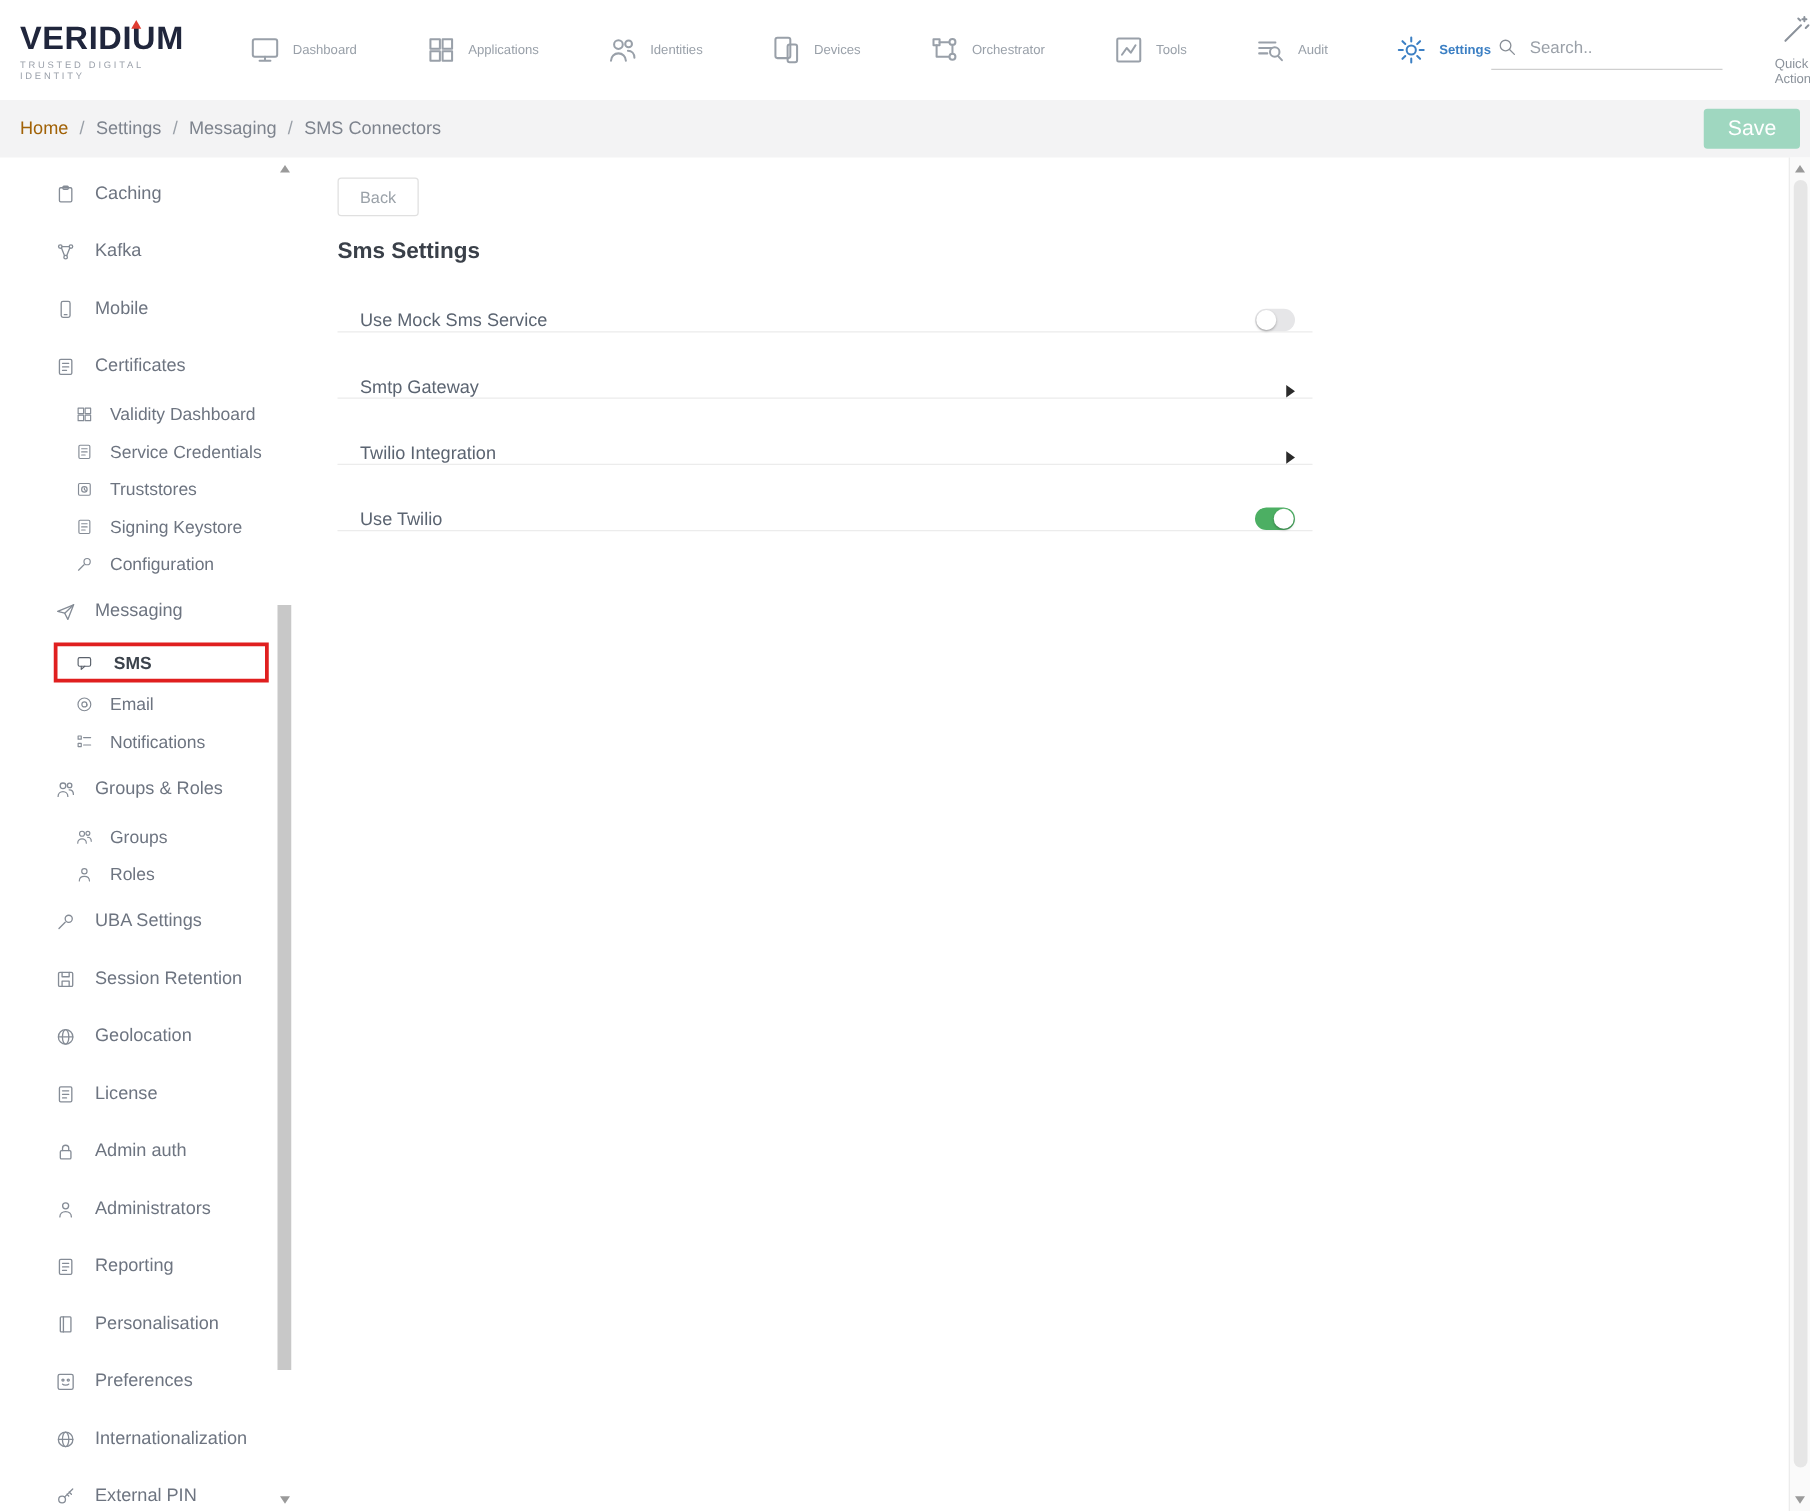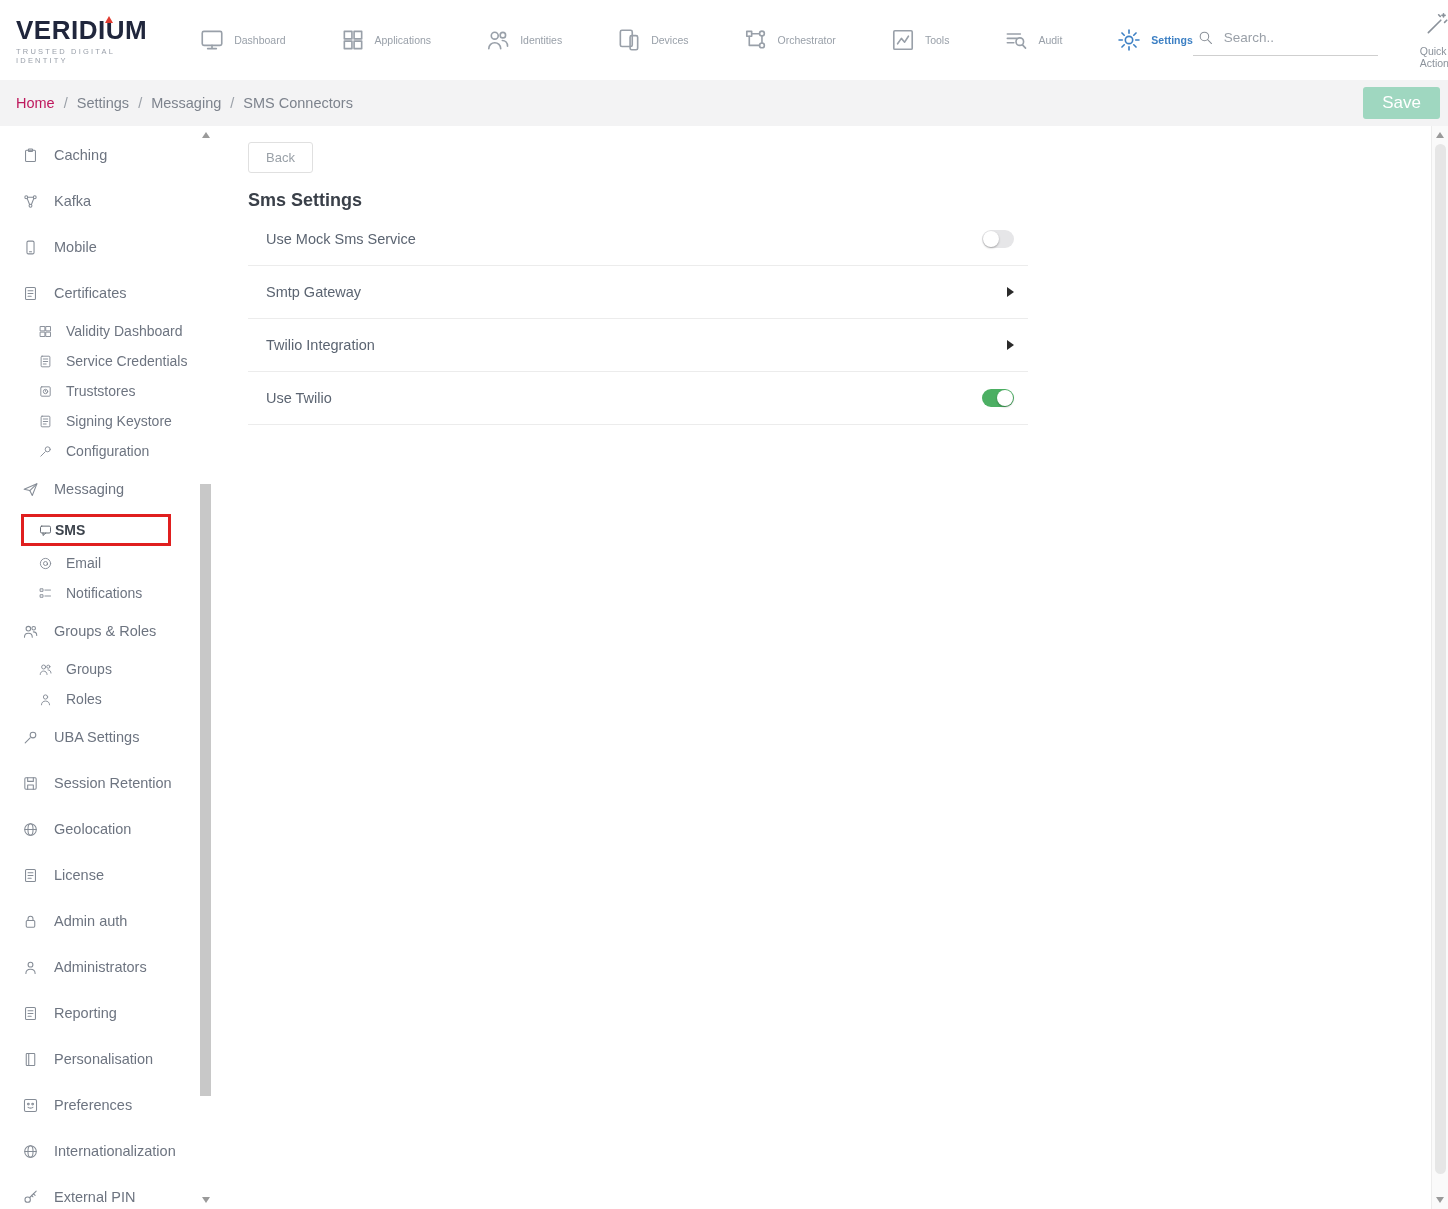--- a/index.html
+++ b/index.html
@@ -32,56 +32,56 @@
   .top-right-item { display:flex; flex-direction:column; align-items:center; gap:8px;
     color:#8b929b; font-size:10.5px; cursor:pointer; }
   .quick-actions { margin-left:42px; }
   .user-menu { margin-left:34px;text-align:center; }
   .top-right-item .ic { width:26px; height:26px; }
 
   
   .crumb-bar { height:46px; background:#f3f3f4; display:flex; align-items:center;
     padding-left:16px; font-size:14.5px; color:#7d838d; }
   .crumb { cursor:pointer; }
-  .crumb-home { color:#be185d; }
+  .crumb-home { color:#a16207; }
   .crumb-sep { margin:0 9px; color:#9aa0a8; }
   .save-btn { margin-left:auto; margin-right:8px; background:#9fd7c0; color:#fff;
     border:none; border-radius:3px; padding:6px 19px; font-size:17px; cursor:pointer;
     font-family:"Liberation Sans", sans-serif; }
 
   
-  .content-wrap { display:flex; height:1083px; padding-left:0; position:relative; }
+  .content-wrap { display:flex; height:1083px; padding-left:22px; position:relative; }
 
   
   .sidebar { width:212px; flex:0 0 auto; position:relative; overflow:hidden; padding-top:6px; }
   .side-item { height:46px; display:flex; align-items:center; gap:15px; padding-left:22px;
     color:#6d7480; font-size:14.5px; cursor:pointer; white-space:nowrap; }
   .side-item .ic { width:17px; height:17px; color:#858c96; flex:0 0 auto; }
   .side-sub { height:30px; padding-left:38px; gap:13px; font-size:14px; }
   .side-sub .ic { width:15px; height:15px; }
-  .sms-selected { border:3px solid #e01f1f; margin:2px 0 2px 21px; width:150px; height:32px;
-    display:flex; align-items:center; gap:2px; padding-left:14px; cursor:pointer;
+  .sms-selected { border:3px solid #e01f1f; margin:2px 0 2px 21px; width:172px; height:32px;
+    display:flex; align-items:center; gap:16px; padding-left:14px; cursor:pointer;
     color:#3c434c; font-weight:bold; font-size:14px; }
   .sms-selected .ic { width:15px; height:15px; color:#5b626c; flex:0 0 auto; }
 
   .side-scroll { position:absolute; right:0; top:0; bottom:0; width:13px; }
   .side-scroll-thumb { position:absolute; left:1px; top:358px; width:11px; height:612px; background:#c8c8c8; }
   .tri-up, .tri-down { position:absolute; left:3px; width:0; height:0;
     border-left:4px solid transparent; border-right:4px solid transparent; }
   .tri-up { top:6px; border-bottom:6px solid #9a9a9a; }
   .tri-down { bottom:6px; border-top:6px solid #9a9a9a; }
 
   
   .main { flex:1; padding:16px 0 0 36px; }
   .back-btn { display:inline-block; padding:7px 17px; border:1px solid #e0e0e0; border-radius:3px;
     color:#9aa1a8; font-size:13px; background:#fff; cursor:pointer; font-family:"Liberation Sans", sans-serif; }
   .main-title { margin:17px 0 2px; font-size:18px; font-weight:bold; color:#3a4049; }
 
   .rows { width:780px; }
-  .srow { min-height:53px; display:flex; align-items:center; border-bottom:1px solid #ececec; padding-left:18px; }
+  .srow { min-height:53px; display:flex; align-items:flex-end; border-bottom:1px solid #ececec; padding-left:18px; }
   .srow.no-border { border-bottom:none; }
   .row-label { font-size:14.5px; color:#5b6471; }
   .row-control { margin-left:auto; margin-right:14px; display:flex; align-items:center; }
   .srow.no-border .row-control { margin-right:0; }
 
   .toggle { width:32px; height:18px; border-radius:9px; background:#e6e6e8; position:relative; cursor:pointer; }
   .toggle .knob { position:absolute; top:1px; left:1px; width:16px; height:16px; border-radius:50%;
     background:#fff; box-shadow:0 1px 2px rgba(0,0,0,.3); }
   .toggle.on { background:#4caf63; }
   .toggle.on .knob { left:auto; right:1px; }

